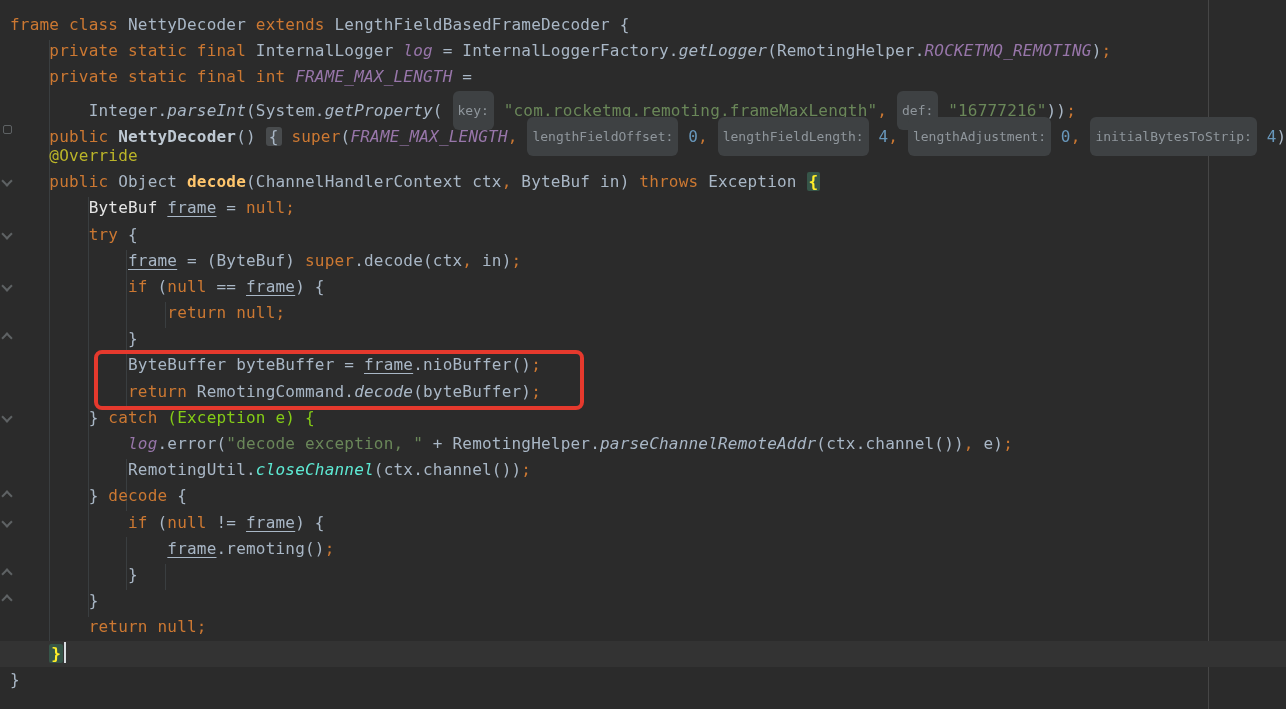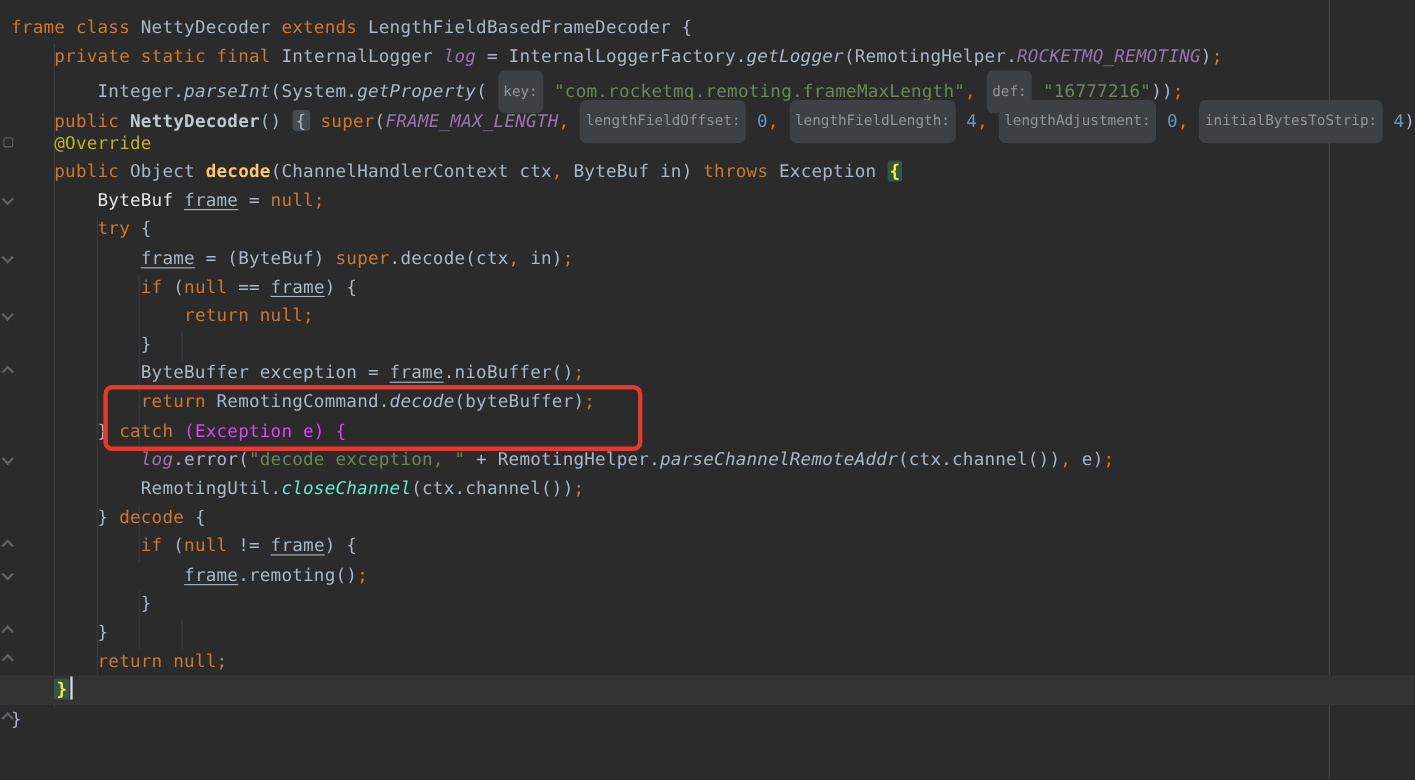--- a/index.html
+++ b/index.html
@@ -66,33 +66,34 @@
       <div class="gutter-icon gi-up" style="top: 491.6px;"></div>
       <div class="gutter-icon gi-down" style="top: 517.8px;"></div>
       <div class="gutter-icon gi-up" style="top: 570.2px;"></div>
       <div class="gutter-icon gi-up" style="top: 596.4px;"></div>
       <div class="gutter-icon gi-up" style="top: 648.8px;"></div>
     </div>
 
   <div class="code" id="code-area">
       <div class="code-line"><span class="tk tk-kw" style="color: rgb(204, 120, 50);">frame class </span><span class="tk tk-tx" style="color: rgb(169, 183, 198);">NettyDecoder </span><span class="tk tk-kw" style="color: rgb(204, 120, 50);">extends </span><span class="tk tk-tx" style="color: rgb(169, 183, 198);">LengthFieldBasedFrameDecoder {</span></div>
       <div class="code-line"><span class="tk tk-tx" style="color: rgb(169, 183, 198);">    </span><span class="tk tk-kw" style="color: rgb(204, 120, 50);">private static final </span><span class="tk tk-tx" style="color: rgb(169, 183, 198);">InternalLogger </span><span class="tk tk-field" style="color: rgb(152, 118, 170);">log</span><span class="tk tk-tx" style="color: rgb(169, 183, 198);"> = InternalLoggerFactory.</span><span class="tk tk-smethod" style="color: rgb(169, 183, 198);">getLogger</span><span class="tk tk-tx" style="color: rgb(169, 183, 198);">(RemotingHelper.</span><span class="tk tk-field" style="color: rgb(152, 118, 170);">ROCKETMQ_REMOTING</span><span class="tk tk-tx" style="color: rgb(169, 183, 198);">)</span><span class="tk tk-kw" style="color: rgb(204, 120, 50);">;</span></div>
+      <div class="code-line"><span class="tk tk-tx" style="color: rgb(169, 183, 198);">    </span><span class="tk tk-kw" style="color: rgb(204, 120, 50);">private static final int </span><span class="tk tk-field" style="color: rgb(152, 118, 170);">FRAME_MAX_LENGTH</span><span class="tk tk-tx" style="color: rgb(169, 183, 198);"> =</span></div>
       <div class="code-line"><span class="tk tk-tx" style="color: rgb(169, 183, 198);">        Integer.</span><span class="tk tk-smethod" style="color: rgb(169, 183, 198);">parseInt</span><span class="tk tk-tx" style="color: rgb(169, 183, 198);">(System.</span><span class="tk tk-smethod" style="color: rgb(169, 183, 198);">getProperty</span><span class="tk tk-tx" style="color: rgb(169, 183, 198);">( </span><span class="tk tk-hint" style="color: rgb(143, 150, 156); background: rgb(62, 65, 67);">key:</span><span class="tk tk-tx" style="color: rgb(169, 183, 198);"> </span><span class="tk tk-str" style="color: rgb(106, 135, 89);">"com.rocketmq.remoting.frameMaxLength"</span><span class="tk tk-kw" style="color: rgb(204, 120, 50);">,</span><span class="tk tk-tx" style="color: rgb(169, 183, 198);"> </span><span class="tk tk-hint" style="color: rgb(143, 150, 156); background: rgb(62, 65, 67);">def:</span><span class="tk tk-tx" style="color: rgb(169, 183, 198);"> </span><span class="tk tk-str" style="color: rgb(106, 135, 89);">"16777216"</span><span class="tk tk-tx" style="color: rgb(169, 183, 198);">))</span><span class="tk tk-kw" style="color: rgb(204, 120, 50);">;</span></div>
       <div class="code-line"><span class="tk tk-tx" style="color: rgb(169, 183, 198);">    </span><span class="tk tk-kw" style="color: rgb(204, 120, 50);">public </span><span class="tk tk-cdecl" style="color: rgb(191, 201, 211);">NettyDecoder</span><span class="tk tk-tx" style="color: rgb(169, 183, 198);">() </span><span class="tk tk-fold" style="color: rgb(169, 183, 198); background: rgb(72, 75, 77);">{</span><span class="tk tk-tx" style="color: rgb(169, 183, 198);"> </span><span class="tk tk-kw" style="color: rgb(204, 120, 50);">super</span><span class="tk tk-tx" style="color: rgb(169, 183, 198);">(</span><span class="tk tk-field" style="color: rgb(152, 118, 170);">FRAME_MAX_LENGTH</span><span class="tk tk-kw" style="color: rgb(204, 120, 50);">,</span><span class="tk tk-tx" style="color: rgb(169, 183, 198);"> </span><span class="tk tk-hint" style="color: rgb(143, 150, 156); background: rgb(62, 65, 67);">lengthFieldOffset:</span><span class="tk tk-tx" style="color: rgb(169, 183, 198);"> </span><span class="tk tk-num" style="color: rgb(104, 151, 187);">0</span><span class="tk tk-kw" style="color: rgb(204, 120, 50);">,</span><span class="tk tk-tx" style="color: rgb(169, 183, 198);"> </span><span class="tk tk-hint" style="color: rgb(143, 150, 156); background: rgb(62, 65, 67);">lengthFieldLength:</span><span class="tk tk-tx" style="color: rgb(169, 183, 198);"> </span><span class="tk tk-num" style="color: rgb(104, 151, 187);">4</span><span class="tk tk-kw" style="color: rgb(204, 120, 50);">,</span><span class="tk tk-tx" style="color: rgb(169, 183, 198);"> </span><span class="tk tk-hint" style="color: rgb(143, 150, 156); background: rgb(62, 65, 67);">lengthAdjustment:</span><span class="tk tk-tx" style="color: rgb(169, 183, 198);"> </span><span class="tk tk-num" style="color: rgb(104, 151, 187);">0</span><span class="tk tk-kw" style="color: rgb(204, 120, 50);">,</span><span class="tk tk-tx" style="color: rgb(169, 183, 198);"> </span><span class="tk tk-hint" style="color: rgb(143, 150, 156); background: rgb(62, 65, 67);">initialBytesToStrip:</span><span class="tk tk-tx" style="color: rgb(169, 183, 198);"> </span><span class="tk tk-num" style="color: rgb(104, 151, 187);">4</span><span class="tk tk-tx" style="color: rgb(169, 183, 198);">)</span></div>
       <div class="code-line"><span class="tk tk-tx" style="color: rgb(169, 183, 198);">    </span><span class="tk tk-ann" style="color: rgb(187, 181, 41);">@Override</span></div>
       <div class="code-line"><span class="tk tk-tx" style="color: rgb(169, 183, 198);">    </span><span class="tk tk-kw" style="color: rgb(204, 120, 50);">public </span><span class="tk tk-tx" style="color: rgb(169, 183, 198);">Object </span><span class="tk tk-mdecl" style="color: rgb(255, 198, 109);">decode</span><span class="tk tk-tx" style="color: rgb(169, 183, 198);">(ChannelHandlerContext ctx</span><span class="tk tk-kw" style="color: rgb(204, 120, 50);">,</span><span class="tk tk-tx" style="color: rgb(169, 183, 198);"> ByteBuf in) </span><span class="tk tk-kw" style="color: rgb(204, 120, 50);">throws </span><span class="tk tk-tx" style="color: rgb(169, 183, 198);">Exception </span><span class="tk tk-bmatch" style="color: rgb(255, 239, 40); background: rgb(54, 85, 73);">{</span></div>
       <div class="code-line"><span class="tk tk-tx" style="color: #e5e5e5;">        ByteBuf </span><span class="tk tk-uvar" style="color: rgb(169, 183, 198);">frame</span><span class="tk tk-tx" style="color: rgb(169, 183, 198);"> = </span><span class="tk tk-kw" style="color: rgb(204, 120, 50);">null;</span></div>
       <div class="code-line"><span class="tk tk-tx" style="color: rgb(169, 183, 198);">        </span><span class="tk tk-kw" style="color: rgb(204, 120, 50);">try </span><span class="tk tk-tx" style="color: rgb(169, 183, 198);">{</span></div>
       <div class="code-line"><span class="tk tk-tx" style="color: rgb(169, 183, 198);">            </span><span class="tk tk-uvar" style="color: rgb(169, 183, 198);">frame</span><span class="tk tk-tx" style="color: rgb(169, 183, 198);"> = (ByteBuf) </span><span class="tk tk-kw" style="color: rgb(204, 120, 50);">super</span><span class="tk tk-tx" style="color: rgb(169, 183, 198);">.decode(ctx</span><span class="tk tk-kw" style="color: rgb(204, 120, 50);">,</span><span class="tk tk-tx" style="color: rgb(169, 183, 198);"> in)</span><span class="tk tk-kw" style="color: rgb(204, 120, 50);">;</span></div>
       <div class="code-line"><span class="tk tk-tx" style="color: rgb(169, 183, 198);">            </span><span class="tk tk-kw" style="color: rgb(204, 120, 50);">if </span><span class="tk tk-tx" style="color: rgb(169, 183, 198);">(</span><span class="tk tk-kw" style="color: rgb(204, 120, 50);">null </span><span class="tk tk-tx" style="color: rgb(169, 183, 198);">== </span><span class="tk tk-uvar" style="color: rgb(169, 183, 198);">frame</span><span class="tk tk-tx" style="color: rgb(169, 183, 198);">) {</span></div>
       <div class="code-line"><span class="tk tk-tx" style="color: rgb(169, 183, 198);">                </span><span class="tk tk-kw" style="color: rgb(204, 120, 50);">return null;</span></div>
       <div class="code-line"><span class="tk tk-tx" style="color: rgb(169, 183, 198);">            }</span></div>
-      <div class="code-line"><span class="tk tk-tx" style="color: rgb(169, 183, 198);">            ByteBuffer exception = </span><span class="tk tk-uvar" style="color: rgb(169, 183, 198);">frame</span><span class="tk tk-tx" style="color: rgb(169, 183, 198);">.nioBuffer()</span><span class="tk tk-kw" style="color: rgb(204, 120, 50);">;</span></div>
+      <div class="code-line"><span class="tk tk-tx" style="color: rgb(169, 183, 198);">            ByteBuffer byteBuffer = </span><span class="tk tk-uvar" style="color: rgb(169, 183, 198);">frame</span><span class="tk tk-tx" style="color: rgb(169, 183, 198);">.nioBuffer()</span><span class="tk tk-kw" style="color: rgb(204, 120, 50);">;</span></div>
       <div class="code-line"><span class="tk tk-tx" style="color: rgb(169, 183, 198);">            </span><span class="tk tk-kw" style="color: rgb(204, 120, 50);">return </span><span class="tk tk-tx" style="color: rgb(169, 183, 198);">RemotingCommand.</span><span class="tk tk-smethod" style="color: rgb(169, 183, 198);">decode</span><span class="tk tk-tx" style="color: rgb(169, 183, 198);">(byteBuffer)</span><span class="tk tk-kw" style="color: rgb(204, 120, 50);">;</span></div>
-      <div class="code-line"><span class="tk tk-tx" style="color: rgb(169, 183, 198);">        } </span><span class="tk tk-kw" style="color: rgb(204, 120, 50);">catch </span><span class="tk tk-tx" style="color: #d946ef;">(Exception e) {</span></div>
+      <div class="code-line"><span class="tk tk-tx" style="color: rgb(169, 183, 198);">        } </span><span class="tk tk-kw" style="color: rgb(204, 120, 50);">catch </span><span class="tk tk-tx" style="color: #84cc16;">(Exception e) {</span></div>
       <div class="code-line"><span class="tk tk-tx" style="color: rgb(169, 183, 198);">            </span><span class="tk tk-field" style="color: rgb(152, 118, 170);">log</span><span class="tk tk-tx" style="color: rgb(169, 183, 198);">.error(</span><span class="tk tk-str" style="color: rgb(106, 135, 89);">"decode exception, "</span><span class="tk tk-tx" style="color: rgb(169, 183, 198);"> + RemotingHelper.</span><span class="tk tk-smethod" style="color: rgb(169, 183, 198);">parseChannelRemoteAddr</span><span class="tk tk-tx" style="color: rgb(169, 183, 198);">(ctx.channel())</span><span class="tk tk-kw" style="color: rgb(204, 120, 50);">,</span><span class="tk tk-tx" style="color: rgb(169, 183, 198);"> e)</span><span class="tk tk-kw" style="color: rgb(204, 120, 50);">;</span></div>
       <div class="code-line"><span class="tk tk-tx" style="color: rgb(169, 183, 198);">            RemotingUtil.</span><span class="tk tk-smethod" style="color: #5eead4;">closeChannel</span><span class="tk tk-tx" style="color: rgb(169, 183, 198);">(ctx.channel())</span><span class="tk tk-kw" style="color: rgb(204, 120, 50);">;</span></div>
       <div class="code-line"><span class="tk tk-tx" style="color: rgb(169, 183, 198);">        } </span><span class="tk tk-kw" style="color: rgb(204, 120, 50);">decode </span><span class="tk tk-tx" style="color: rgb(169, 183, 198);">{</span></div>
       <div class="code-line"><span class="tk tk-tx" style="color: rgb(169, 183, 198);">            </span><span class="tk tk-kw" style="color: rgb(204, 120, 50);">if </span><span class="tk tk-tx" style="color: rgb(169, 183, 198);">(</span><span class="tk tk-kw" style="color: rgb(204, 120, 50);">null </span><span class="tk tk-tx" style="color: rgb(169, 183, 198);">!= </span><span class="tk tk-uvar" style="color: rgb(169, 183, 198);">frame</span><span class="tk tk-tx" style="color: rgb(169, 183, 198);">) {</span></div>
       <div class="code-line"><span class="tk tk-tx" style="color: rgb(169, 183, 198);">                </span><span class="tk tk-uvar" style="color: rgb(169, 183, 198);">frame</span><span class="tk tk-tx" style="color: rgb(169, 183, 198);">.remoting()</span><span class="tk tk-kw" style="color: rgb(204, 120, 50);">;</span></div>
       <div class="code-line"><span class="tk tk-tx" style="color: rgb(169, 183, 198);">            }</span></div>
       <div class="code-line"><span class="tk tk-tx" style="color: rgb(169, 183, 198);">        }</span></div>
       <div class="code-line"><span class="tk tk-tx" style="color: rgb(169, 183, 198);">        </span><span class="tk tk-kw" style="color: rgb(204, 120, 50);">return null;</span></div>
       <div class="code-line current" style="background: rgb(51, 51, 51);"><span class="tk tk-tx" style="color: rgb(169, 183, 198);">    </span><span class="tk tk-bmatch" style="color: rgb(255, 239, 40); background: rgb(54, 85, 73);">}</span><span class="tk tk-caret" style="background: rgb(216, 221, 226);"></span></div>
       <div class="code-line"><span class="tk tk-tx" style="color: rgb(169, 183, 198);">}</span></div>

